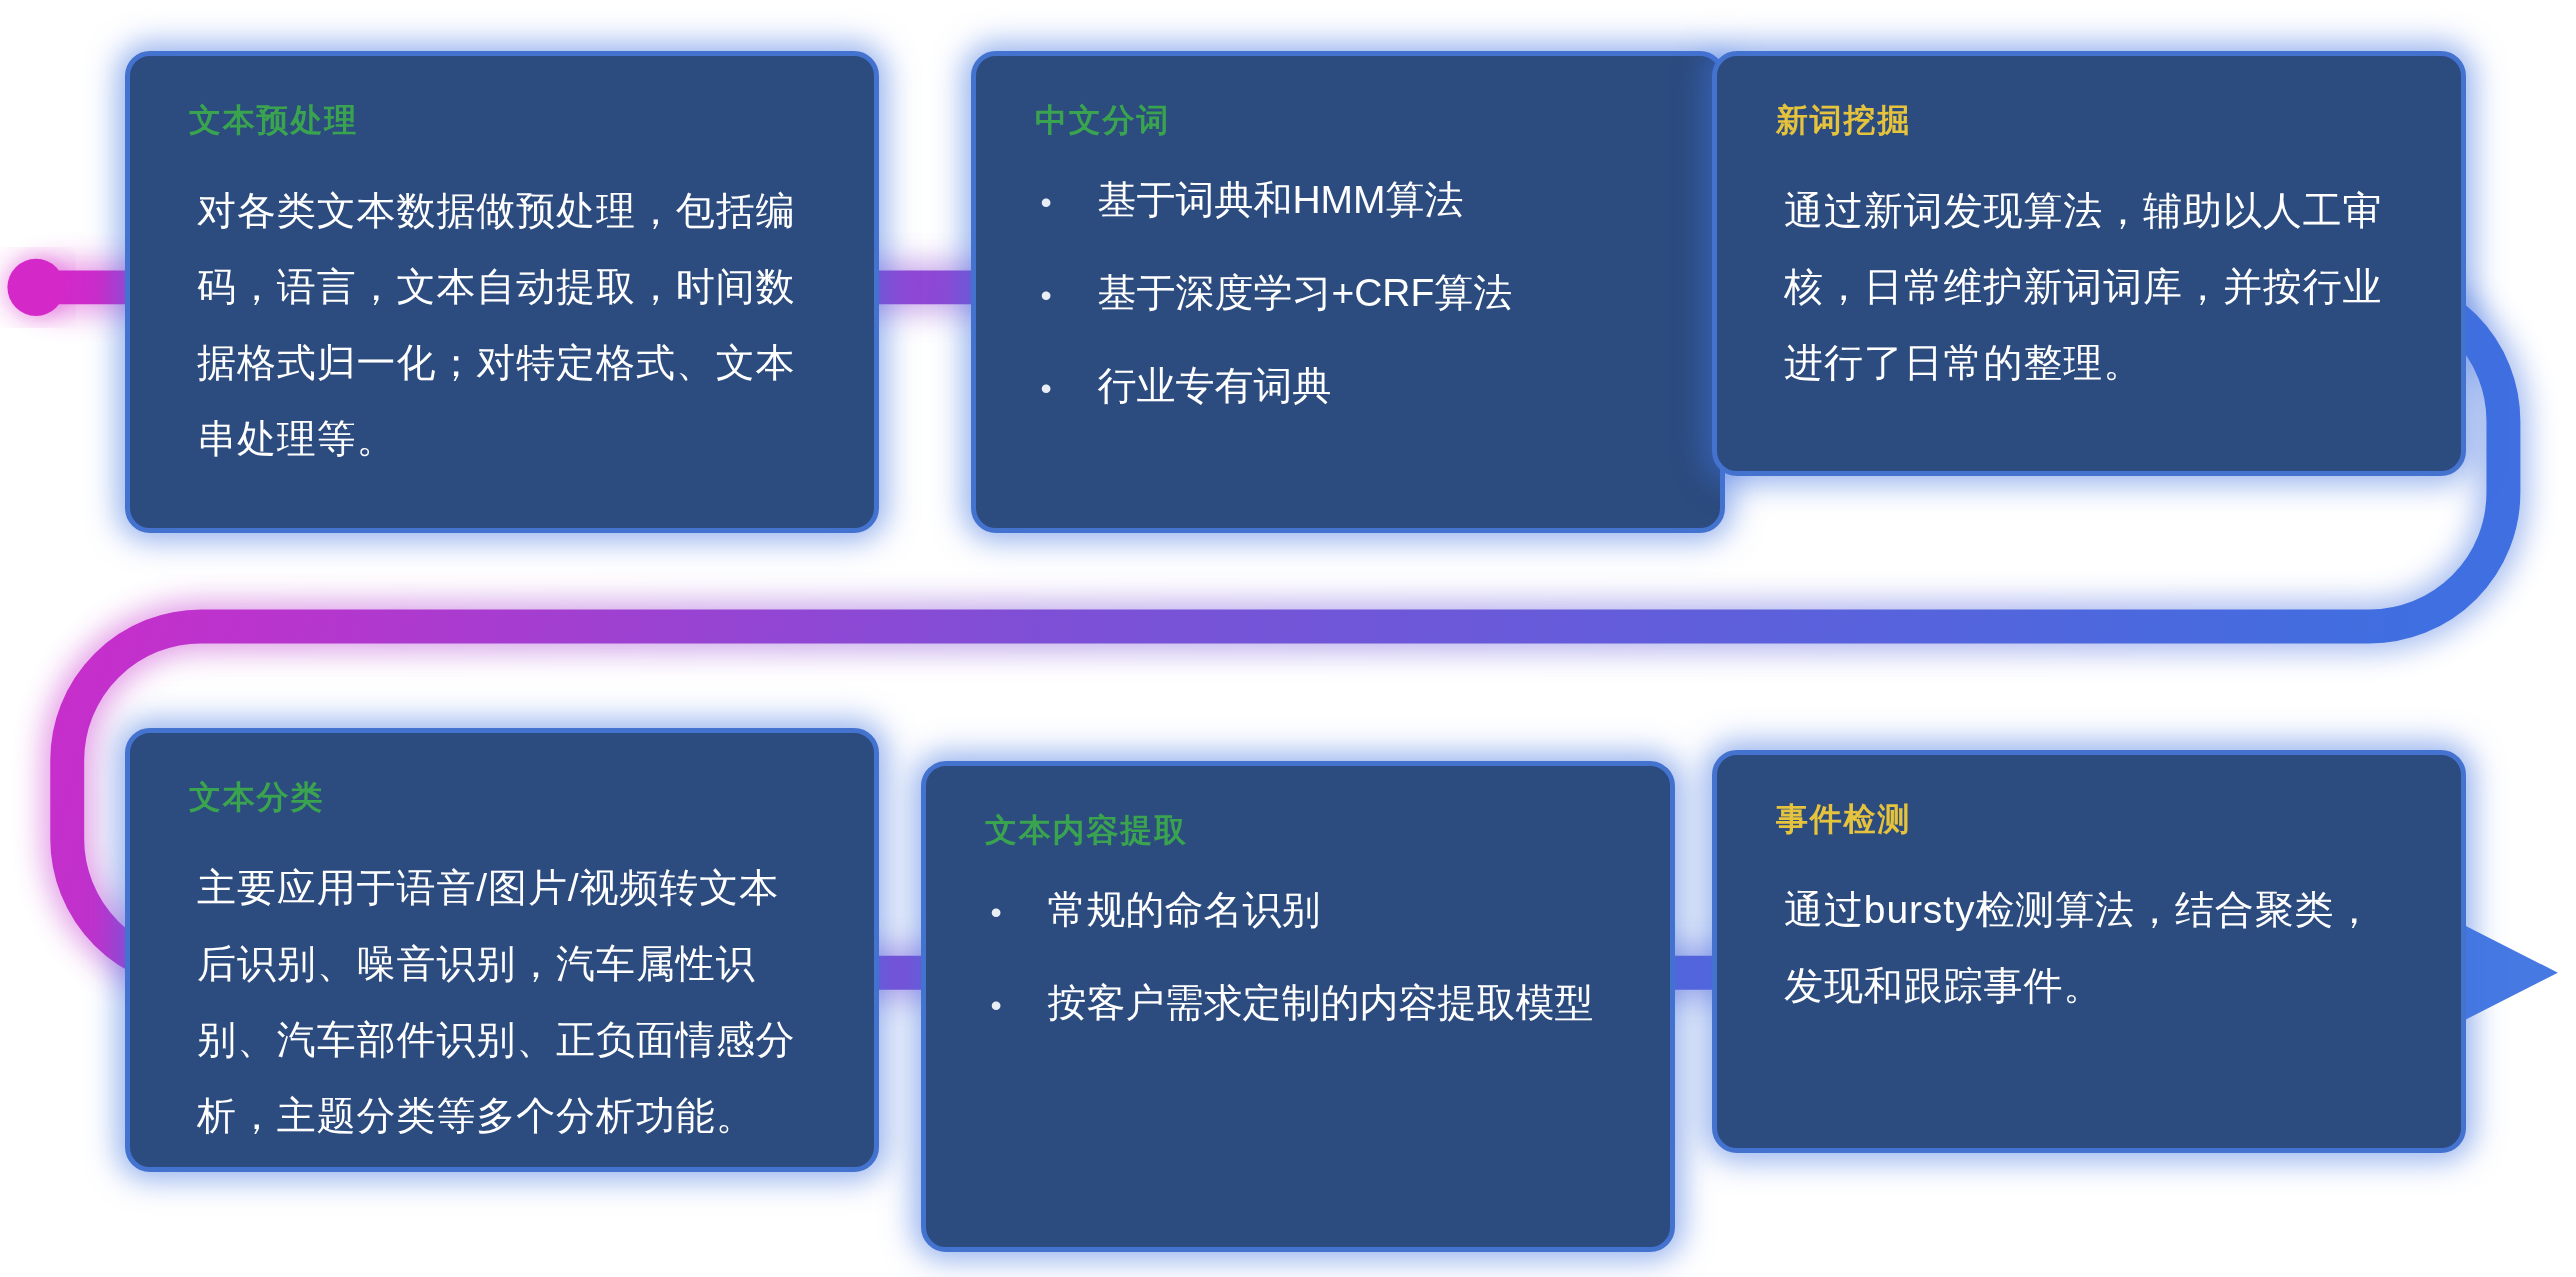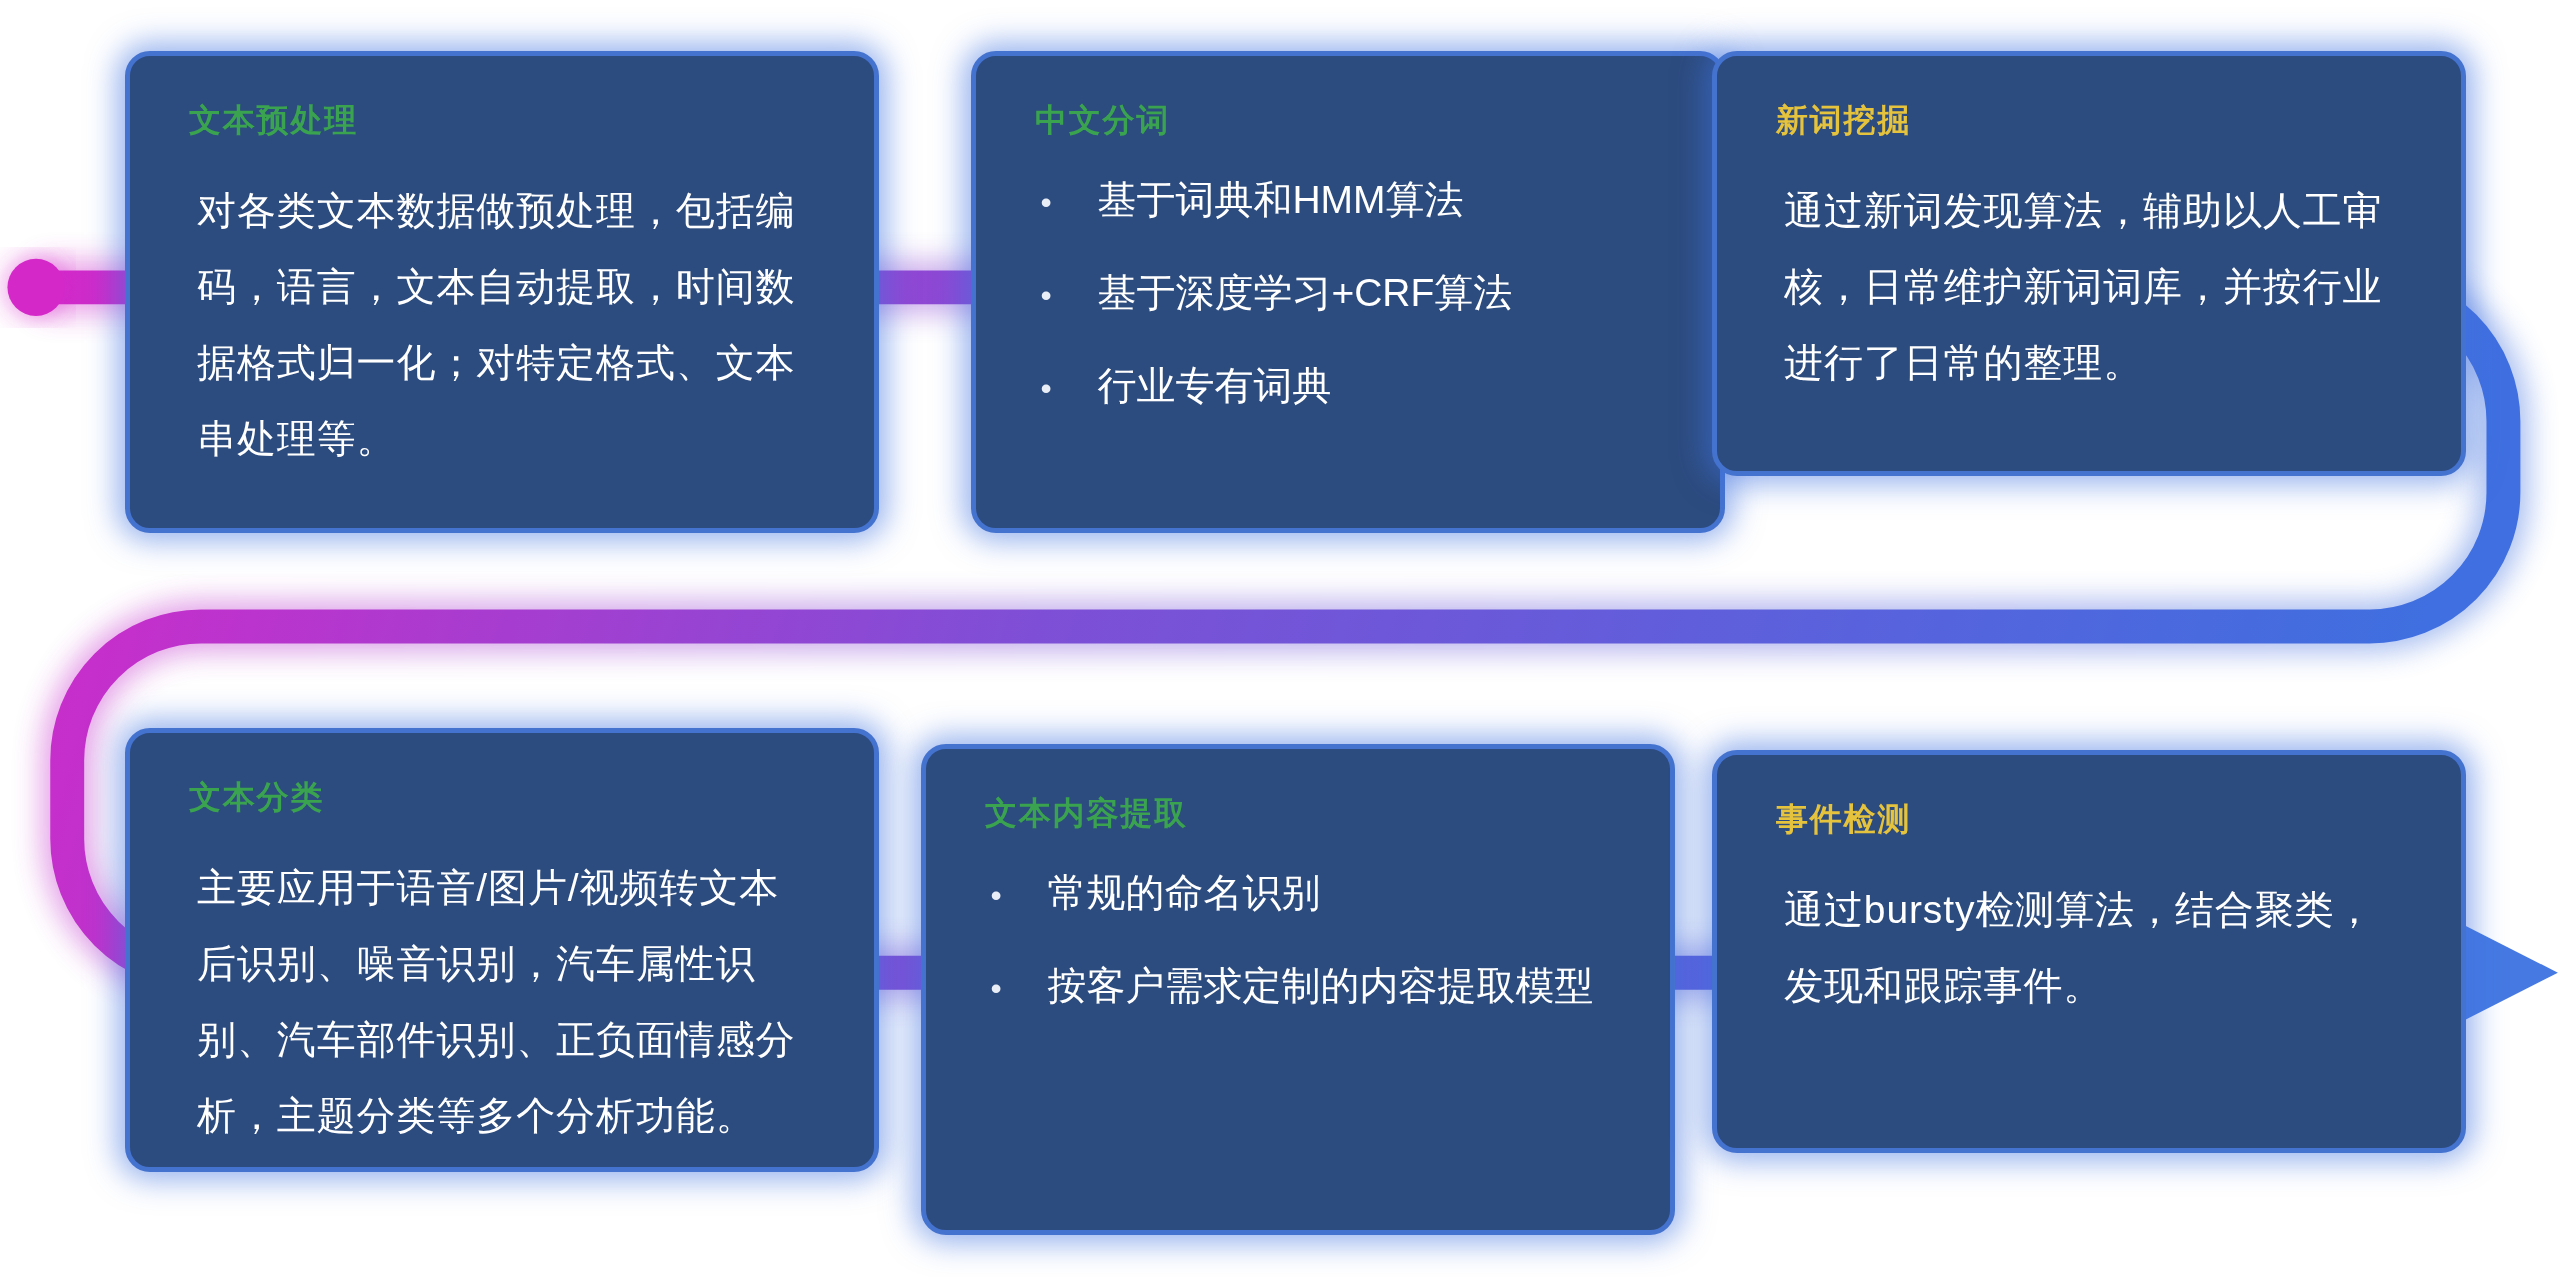--- a/index.html
+++ b/index.html
@@ -30,21 +30,21 @@
     border-radius: 25px;
     box-shadow: 0 0 30px 7.1px rgba(64,114,224,0.55);
     padding: 43px 59px 36px 59px;
     z-index: 2;
     color: #ffffff;
   }
   .card.c1 { left: 125px;  top: 51px;  height: 482px; }
   .card.c2 { left: 971px; top: 51px;  height: 482px; }
   .card.c3 { left: 1712px; top: 51px;  height: 425px; }
   .card.c4 { left: 125px;  top: 728px; height: 444px; }
-  .card.c5 { left: 921px; top: 744px; height: 491px; }
+  .card.c5 { left: 921px; top: 761px; height: 491px; }
   .card.c6 { left: 1712px; top: 750px; height: 403px; }
   .card-title {
     margin: 0 0 30px 0;
     font-size: 32px;
     font-weight: bold;
     letter-spacing: 1.8px;
   }
   .title-green  { color: #3aa34f; }
   .title-yellow { color: #e6c33d; }
   .card-body {

